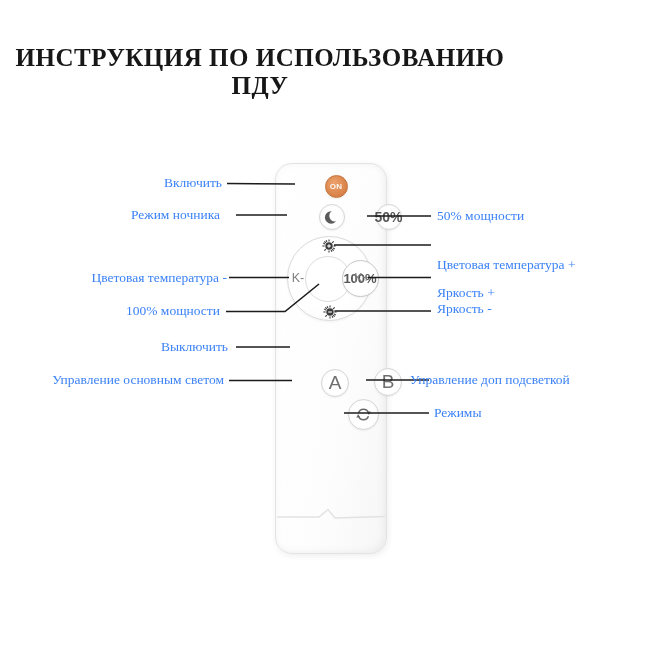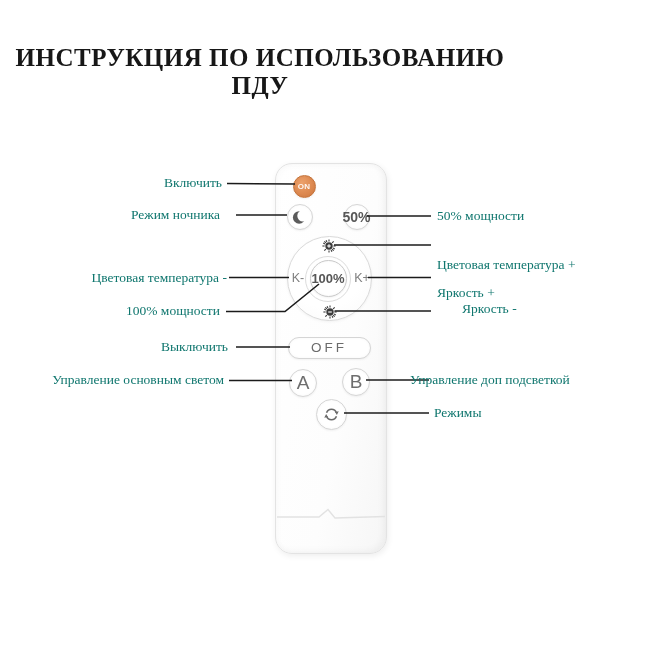--- a/index.html
+++ b/index.html
@@ -25,21 +25,21 @@
   .notch-svg{position:absolute;left:0;top:343px;width:110px;height:16px;}
   
   .lines-svg{position:absolute;left:0;top:0;width:650px;height:650px;z-index:3;pointer-events:none;}
   .lines-svg line, .lines-svg polyline{stroke:#1b1b1b;stroke-width:1.6;fill:none;}
   
   .btn{
     position:absolute;border-radius:50%;background:#ffffff;
     border:1px solid #d6d6d6;box-sizing:border-box;z-index:4;
     display:flex;align-items:center;justify-content:center;
     box-shadow:0 1px 2px rgba(0,0,0,.05), inset 0 0 3px rgba(0,0,0,.04);
-    font-family:"Liberation Sans", sans-serif;color:#5f5f5f;
+    font-family:"Liberation Sans", sans-serif;color:#5f5f5f;margin-left:32px;
   }
   .pad{
     position:absolute;left:10.5px;top:72px;width:85px;height:85px;border-radius:50%;
     background:radial-gradient(circle at 45% 40%, #ffffff 55%, #f9f9f9 100%);
     border:1px solid #d9d9d9;box-sizing:border-box;z-index:2;
     box-shadow:0 1px 3px rgba(0,0,0,.05);
   }
   .btn-on{
     left:16.5px;top:10.5px;width:23px;height:23px;
     background:radial-gradient(circle at 38% 32%, #eca16b 0%, #dd8950 55%, #d07a40 100%);
@@ -68,21 +68,21 @@
     background:#ffffff;border:1px solid #d5d5d5;box-sizing:border-box;z-index:4;
     display:flex;align-items:center;justify-content:center;
     font-family:"Liberation Sans", sans-serif;font-size:13.5px;color:#6b6b6b;letter-spacing:3px;
     box-shadow:0 1px 2px rgba(0,0,0,.05), inset 0 0 3px rgba(0,0,0,.04);
   }
   .btn-a{left:13px;top:205px;width:28px;height:28px;font-size:19px;font-weight:300;color:#6e6e6e;}
   .btn-b{left:66px;top:203.5px;width:28px;height:28px;font-size:19px;font-weight:300;color:#6e6e6e;}
   .btn-modes{left:39.5px;top:234.5px;width:31px;height:31px;}
   
   .ann{
-    position:absolute;font-size:13.5px;line-height:16px;color:#0f766e;white-space:nowrap;z-index:5;
+    position:absolute;font-size:13.5px;line-height:16px;color:#3b82f6;white-space:nowrap;z-index:5;
     font-family:"Liberation Serif", serif;
   }
   .ann.right-edge{text-align:right;}
 </style>
 </head>
 <body>
 
 <div class="page-title">ИНСТРУКЦИЯ ПО ИСПОЛЬЗОВАНИЮ ПДУ</div>
 
 <svg class="lines-svg" viewBox="0 0 650 650">
@@ -166,21 +166,20 @@
         <line x1="1.2" y1="4.1" x2="3" y2="4.9"></line>
           <line x1="11" y1="9.1" x2="12.8" y2="9.9"></line>
       </g>
       <circle cx="7" cy="7" r="3.7" fill="#3c3c3c"></circle>
       <g stroke="#ffffff" stroke-width="1.15">
         <line x1="5.2" y1="7" x2="8.8" y2="7"></line>
       </g>
     </svg>
   </div>
 
-  <div class="btn-off">OFF</div>
 
   <div class="btn btn-a">A</div>
   <div class="btn btn-b">B</div>
 
   <div class="btn btn-modes">
     <svg width="21" height="21" viewBox="0 0 20 20">
       <path d="M5.3 8.3 A5 5 0 0 1 14.7 8.3" stroke="#6a6a6a" stroke-width="1.5" fill="none"></path>
       <polygon points="13.4,7.6 16.9,7.0 15.1,10.5" fill="#6a6a6a"></polygon>
       <path d="M14.7 11.7 A5 5 0 0 1 5.3 11.7" stroke="#6a6a6a" stroke-width="1.5" fill="none"></path>
       <polygon points="6.6,12.4 3.1,13.0 4.9,9.5" fill="#6a6a6a"></polygon>
@@ -191,15 +190,15 @@
 <div class="ann right-edge" style="top:175px;right:428px;">Включить</div>
 <div class="ann right-edge" style="top:207px;right:430px;">Режим ночника</div>
 <div class="ann right-edge" style="top:270px;right:423px;">Цветовая температура -</div>
 <div class="ann right-edge" style="top:303px;right:430px;text-align:right;">100% мощности</div>
 <div class="ann right-edge" style="top:339px;right:422px;">Выключить</div>
 <div class="ann right-edge" style="top:372px;right:426px;">Управление основным светом</div>
 
 <div class="ann" style="top:208px;left:437px;">50% мощности</div>
 <div class="ann" style="top:237px;left:437px;margin-top:48px;">Яркость +</div>
 <div class="ann" style="top:257px;left:437px;">Цветовая температура +</div>
-<div class="ann" style="top:301px;left:462px;">Яркость -</div>
+<div class="ann" style="top:301px;left:437px;">Яркость -</div>
 <div class="ann" style="top:372px;left:410px;">Управление доп подсветкой</div>
 <div class="ann" style="top:405px;left:434px;">Режимы</div>
 
 </body></html>

